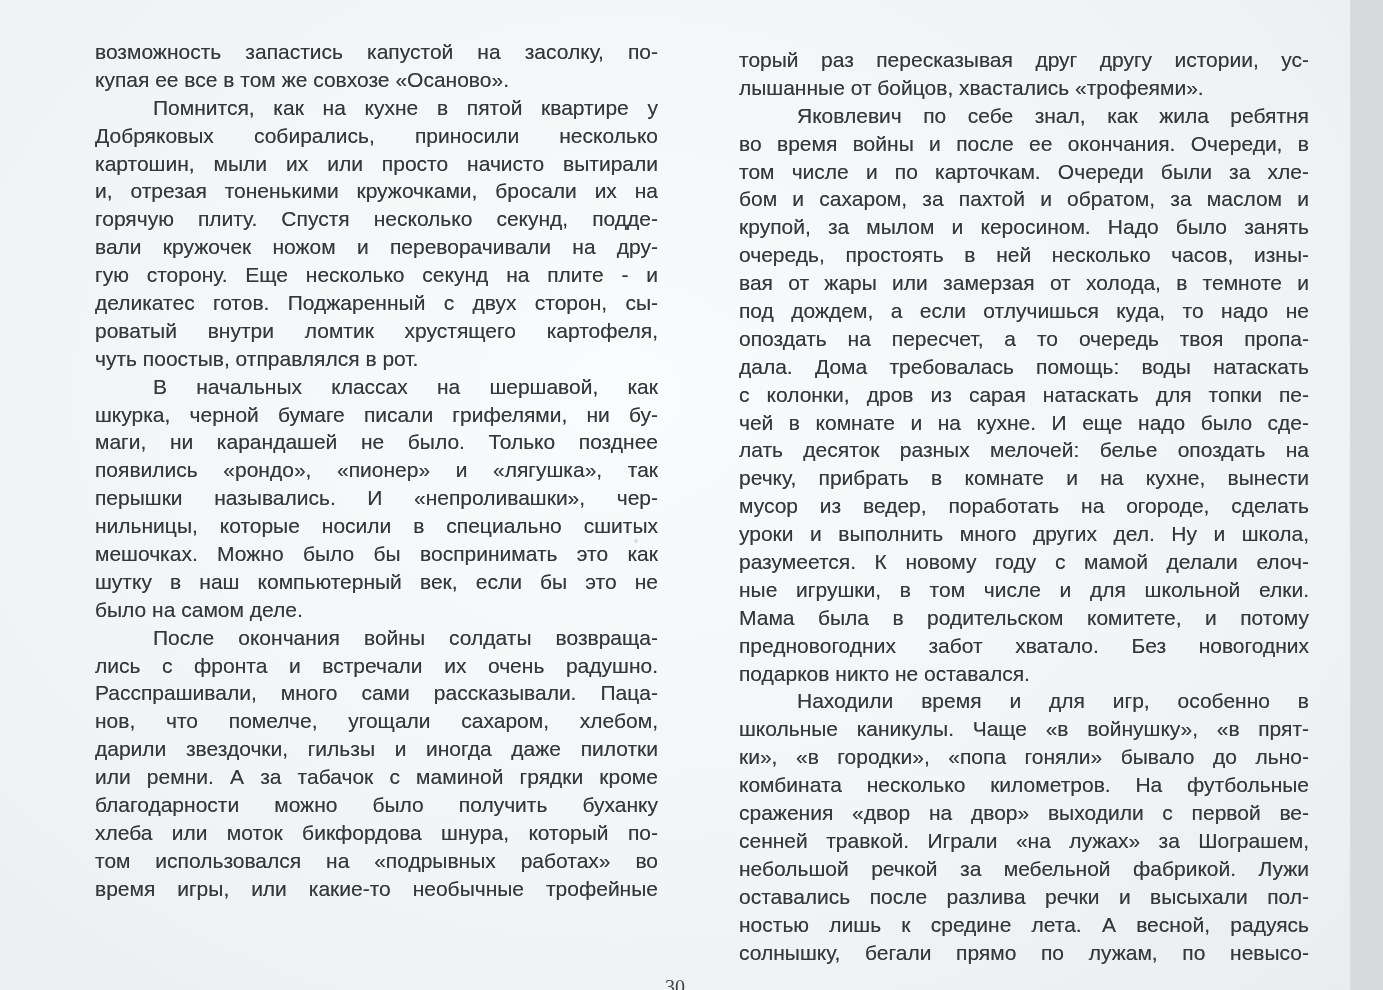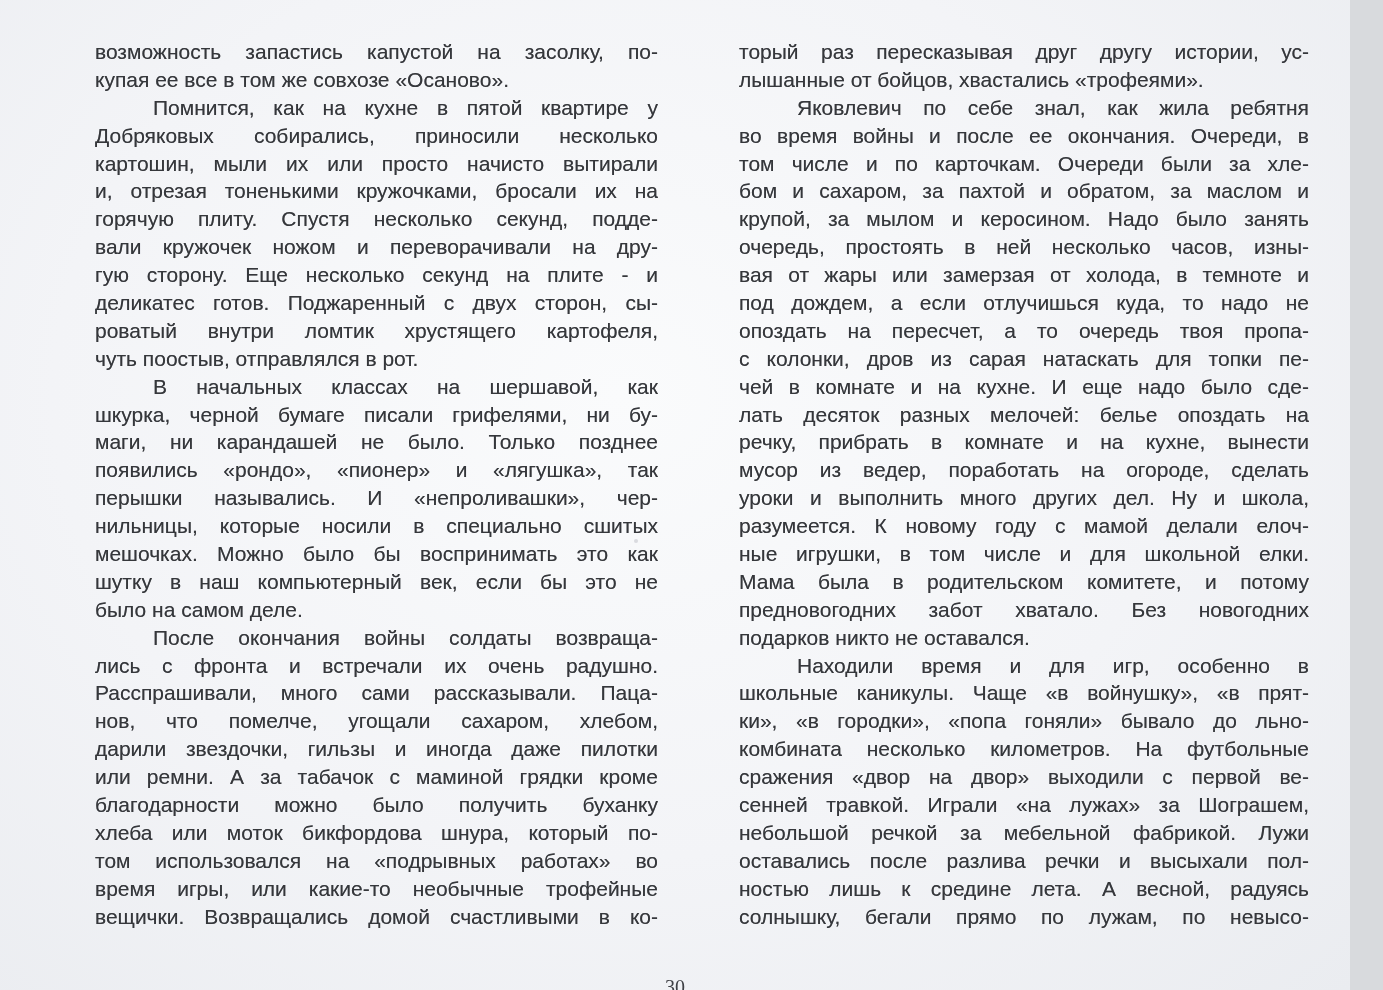--- a/index.html
+++ b/index.html
@@ -17,21 +17,21 @@
   }
   .col {
     position: absolute;
     top: 38px;
     font-size: 21px;
     line-height: 27.9px;
     color: #35373b;
     text-shadow: 0 0 0.6px rgba(47, 49, 54, 0.55);
   }
   .col-left  { left: 95px;  width: 563px; }
-  .col-right { left: 739px; width: 570px; }
+  .col-right { left: 739px; width: 570px; margin-top: 8px; }
   .line {
     height: 27.9px;
     overflow: hidden;
     text-align: justify;
     text-align-last: justify;
   }
   .line.indent   { text-indent: 58px; }
   .line.para-end { text-align-last: left; }
   .page-number {
     position: absolute;
@@ -80,34 +80,34 @@
       <div class="line indent">После окончания войны солдаты возвраща-</div>
       <div class="line">лись с фронта и встречали их очень радушно.</div>
       <div class="line">Расспрашивали, много сами рассказывали. Паца-</div>
       <div class="line">нов, что помелче, угощали сахаром, хлебом,</div>
       <div class="line">дарили звездочки, гильзы и иногда даже пилотки</div>
       <div class="line">или ремни. А за табачок с маминой грядки кроме</div>
       <div class="line">благодарности можно было получить буханку</div>
       <div class="line">хлеба или моток бикфордова шнура, который по-</div>
       <div class="line">том использовался на «подрывных работах» во</div>
       <div class="line">время игры, или какие-то необычные трофейные</div>
-      <div class="line">вещички. Возвращались домой счастливыми в ко-</div>
     </div>
   <div class="col col-right">
       <div class="line">торый раз пересказывая друг другу истории, ус-</div>
       <div class="line para-end">лышанные от бойцов, хвастались «трофеями».</div>
       <div class="line indent">Яковлевич по себе знал, как жила ребятня</div>
       <div class="line">во время войны и после ее окончания. Очереди, в</div>
       <div class="line">том числе и по карточкам. Очереди были за хле-</div>
       <div class="line">бом и сахаром, за пахтой и обратом, за маслом и</div>
       <div class="line">крупой, за мылом и керосином. Надо было занять</div>
       <div class="line">очередь, простоять в ней несколько часов, изны-</div>
       <div class="line">вая от жары или замерзая от холода, в темноте и</div>
       <div class="line">под дождем, а если отлучишься куда, то надо не</div>
       <div class="line">опоздать на пересчет, а то очередь твоя пропа-</div>
+      <div class="line">дала. Дома требовалась помощь: воды натаскать</div>
       <div class="line">с колонки, дров из сарая натаскать для топки пе-</div>
       <div class="line">чей в комнате и на кухне. И еще надо было сде-</div>
       <div class="line">лать десяток разных мелочей: белье опоздать на</div>
       <div class="line">речку, прибрать в комнате и на кухне, вынести</div>
       <div class="line">мусор из ведер, поработать на огороде, сделать</div>
       <div class="line">уроки и выполнить много других дел. Ну и школа,</div>
       <div class="line">разумеется. К новому году с мамой делали елоч-</div>
       <div class="line">ные игрушки, в том числе и для школьной елки.</div>
       <div class="line">Мама была в родительском комитете, и потому</div>
       <div class="line">предновогодних забот хватало. Без новогодних</div>

